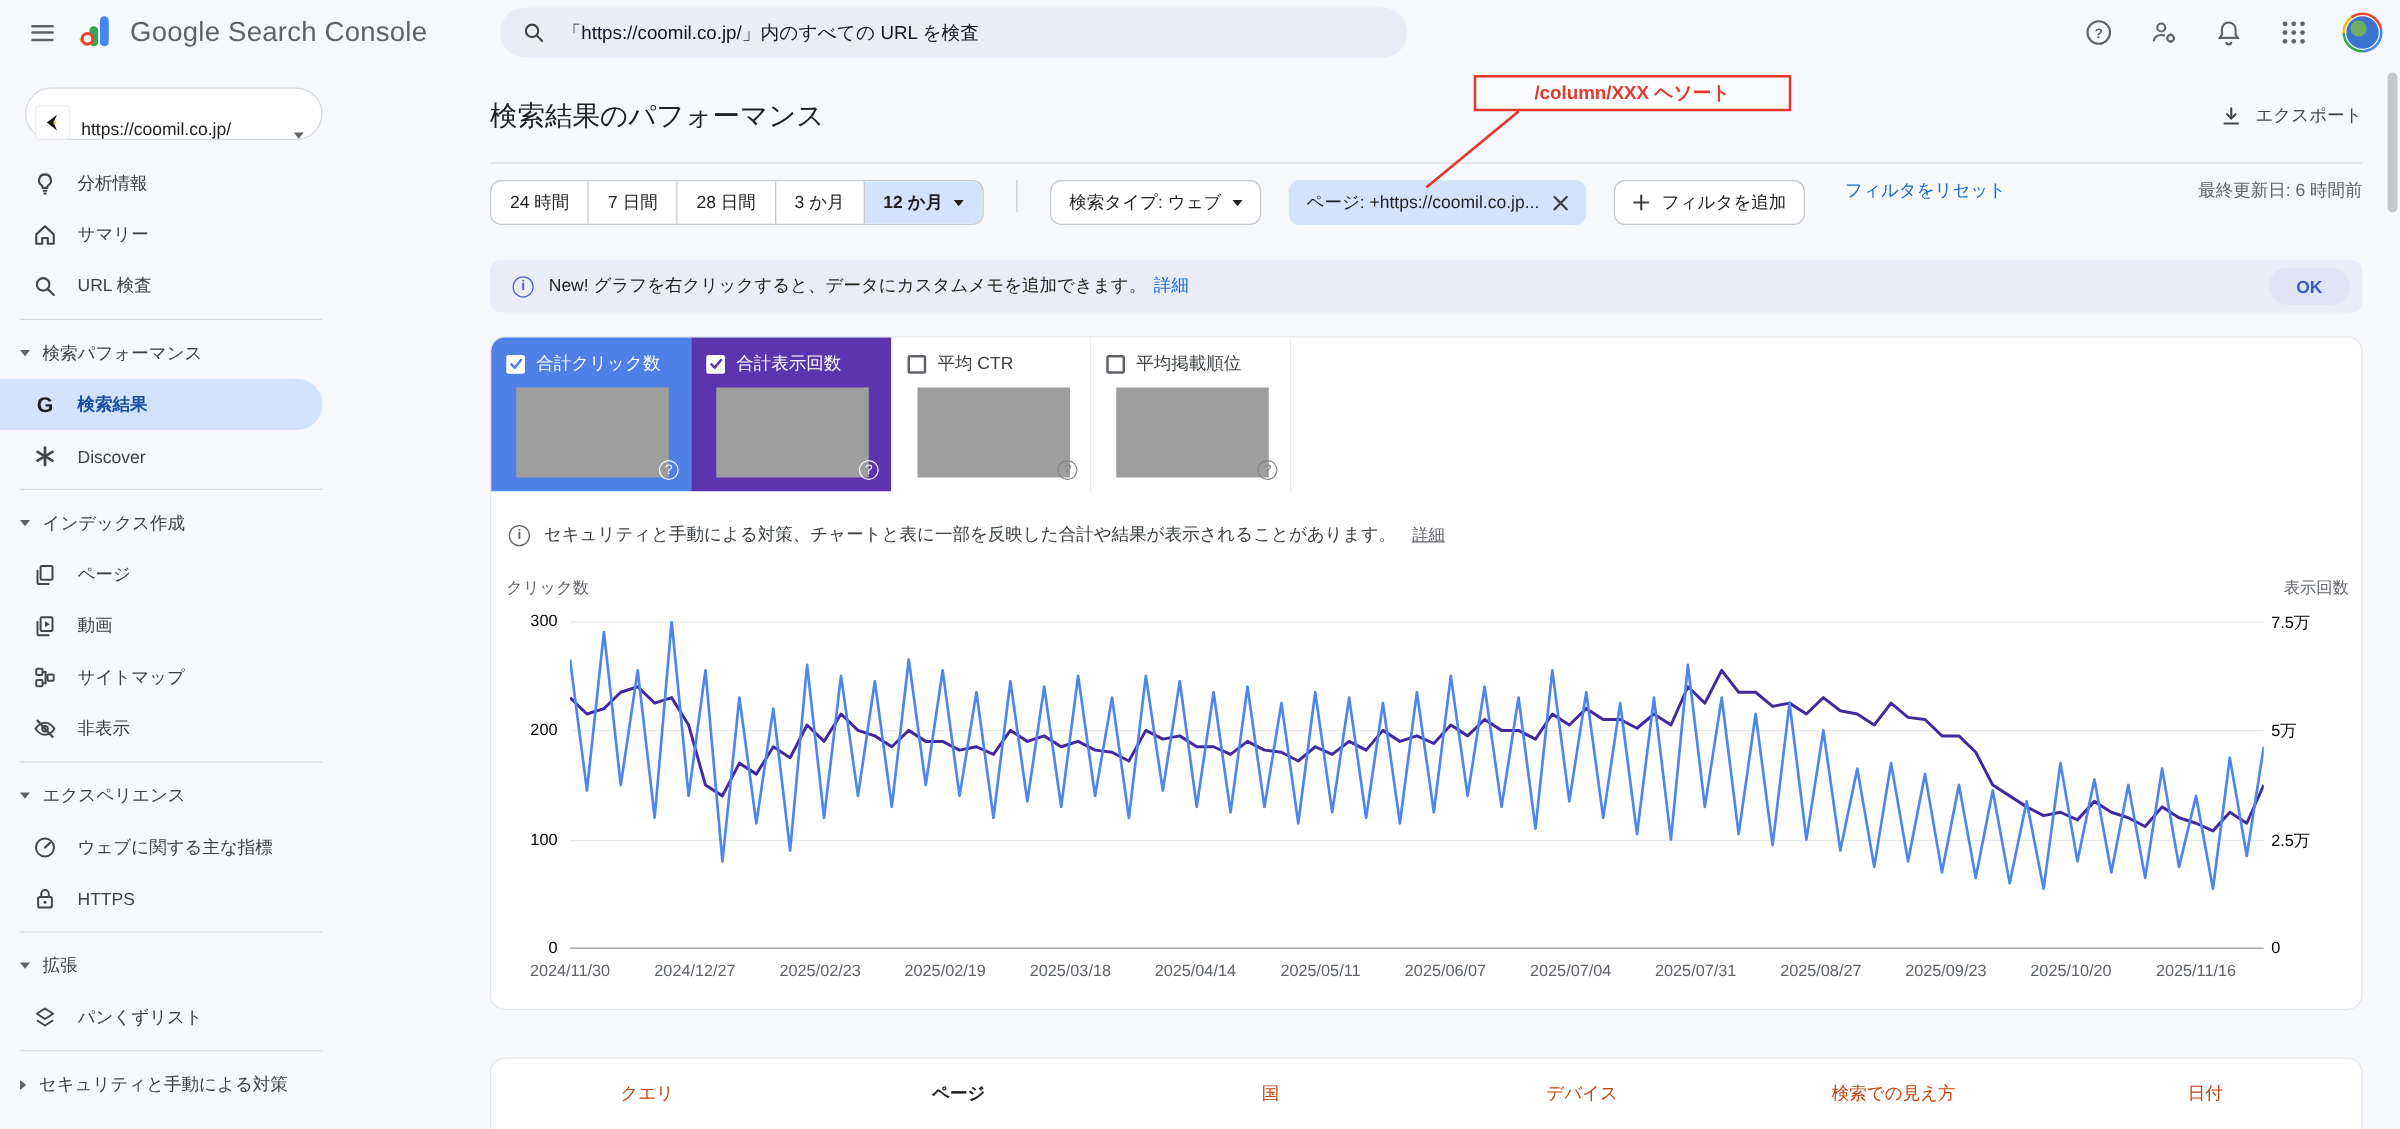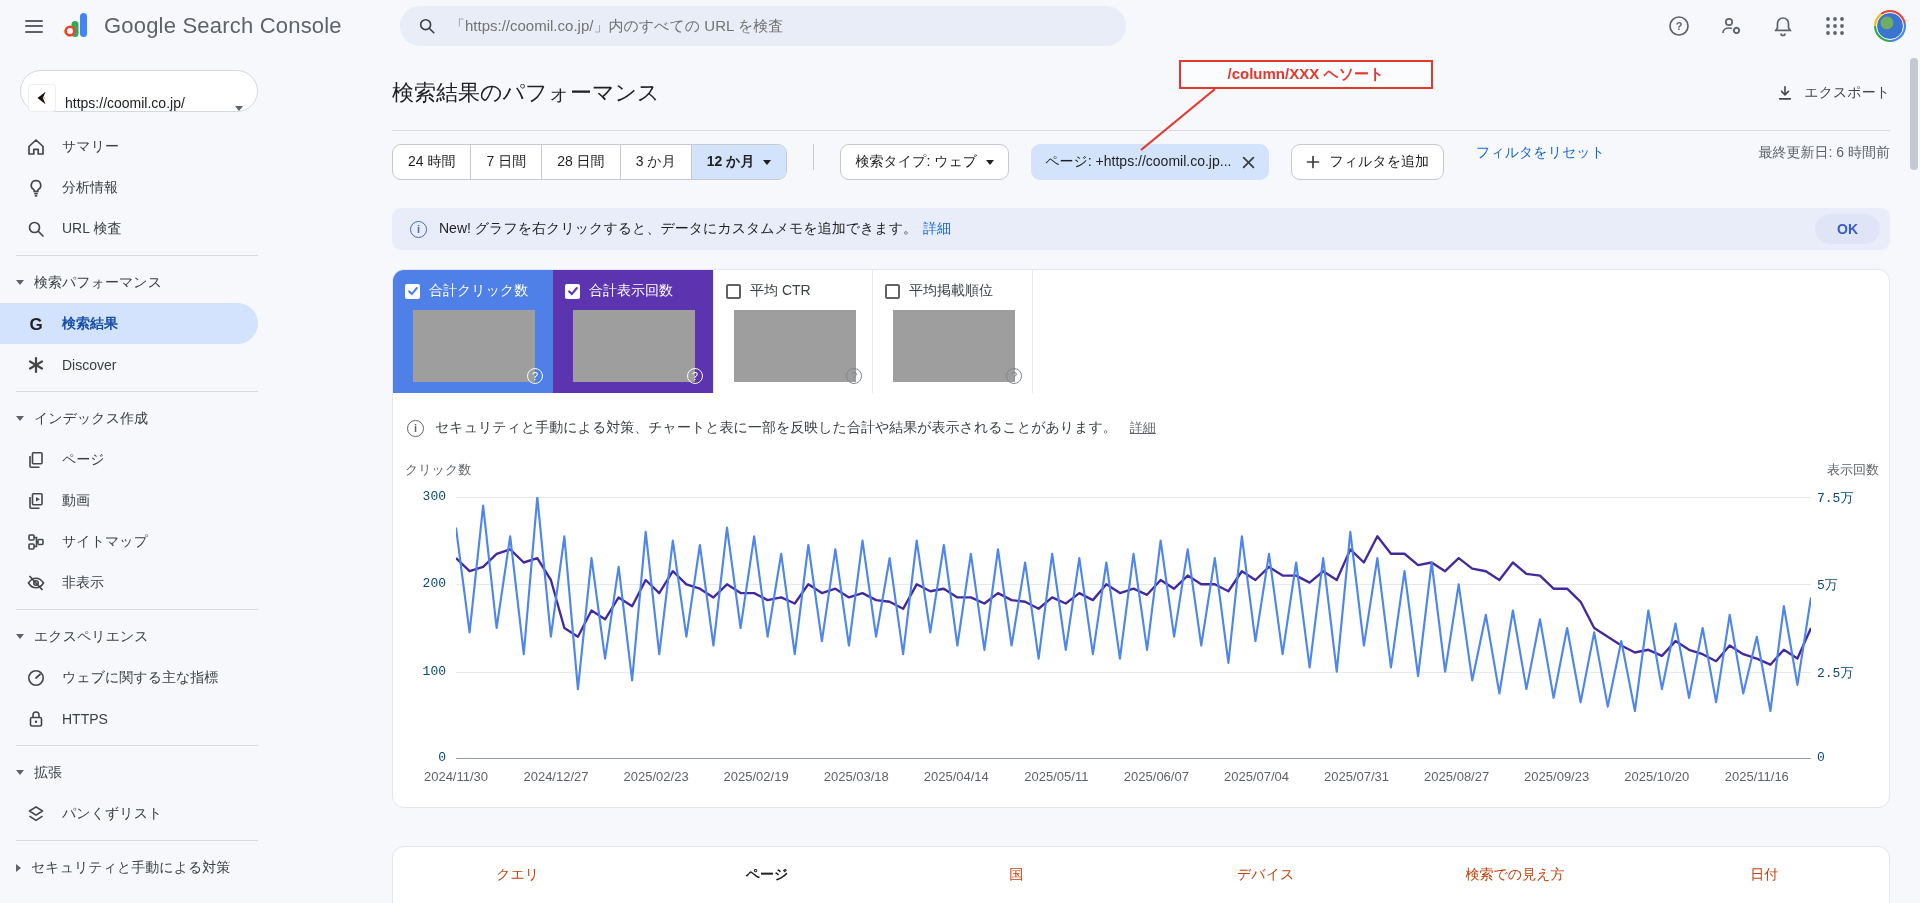--- a/index.html
+++ b/index.html
@@ -8,21 +8,21 @@
 
   
   .header { position:absolute; top:0; left:0; right:0; height:52px; display:flex; align-items:center; background:#f6f8fc; z-index:5; }
   .hamburger { width:40px; height:40px; margin-left:14px; border-radius:50%; display:flex; align-items:center; justify-content:center; cursor:pointer; }
   .hamburger div { width:18px; }
   .hamburger div span { display:block; height:2px; background:#5f6368; margin:3.5px 0; border-radius:1px; }
   .logo-wrap { display:flex; align-items:center; margin-left:8px; }
   .logo-title { font-size:22px; color:#5f6368; margin-left:10px; letter-spacing:.2px; }
   .searchbar { position:absolute; left:400px; top:6px; width:726px; height:40px; background:#e8edf7; border-radius:20px; display:flex; align-items:center; padding:0 18px; }
   .searchbar svg { flex:none; }
-  .search-ph { margin-left:14px; font-size:15px; color:#737373; white-space:nowrap; }
+  .search-ph { margin-left:14px; font-size:15px; color:#0f172a; white-space:nowrap; }
   .hdr-icons { position:absolute; right:14px; top:0; height:52px; display:flex; align-items:center; gap:26px; }
   .hicon { width:26px; height:26px; display:flex; align-items:center; justify-content:center; cursor:pointer; color:#5f6368; }
   .avatar { width:32px; height:32px; border-radius:50%; padding:2px; background:conic-gradient(#ea4335 0 22%, #4285f4 22% 50%, #34a853 50% 75%, #fbbc04 75% 90%, #ea4335 90% 100%); cursor:pointer; }
   .avatar .globe { width:100%; height:100%; border-radius:50%; background:radial-gradient(circle at 38% 38%, #6fae62 0 26%, #3a74cf 30% 70%, #1f4d9e 100%); border:1px solid #fff; }
 
   
   .sidebar { position:absolute; top:52px; left:0; bottom:0; width:272px; background:#f6f8fc; z-index:4; }
   .prop-pill { margin:18px 14px 14px 20px; height:42px; border:1px solid #d5d9e1; border-radius:21px; background:#fff; display:flex; align-items:flex-end; padding:0 14px 0 8px; cursor:pointer; }
   .prop-fav { width:26px; height:26px; background:#fff; border-radius:3px; box-shadow:0 0 0 1px #eceef1; display:flex; align-items:center; justify-content:center; }
   .prop-url { margin-left:10px; font-size:14px; color:#202124; flex:1; }
@@ -94,21 +94,21 @@
 
   .notice { margin:26px 0 0 14px; display:flex; align-items:center; gap:11px; }
   .notice-text { font-size:14px; color:#3c4043; }
   .notice-link { font-size:13px; color:#5f6368; text-decoration:underline; cursor:pointer; margin-left:2px; }
 
   .chart { position:relative; margin-top:24px; }
   .axis-titles { display:flex; justify-content:space-between; font-size:13px; color:#5f6368; padding:0 10px 0 12px; height:18px; }
   .plot { margin:18px 78px 0 63px; height:262px; position:relative; }
   .grid { position:absolute; left:0; right:0; height:1px; background:#e7e9ec; }
   .grid.zero { background:#959ba3; }
-  .ytick { position:absolute; font-size:13px; color:#0c4a6e;font-family:Liberation Mono, monospace; }
+  .ytick { position:absolute; font-size:13px; color:#000000; }
   .ytick.l { left:-60px; width:50px; text-align:right; }
   .ytick.r { right:-72px; width:66px; text-align:left; }
   .plot svg { position:absolute; inset:0; width:100%; height:100%; }
   .xlabels { margin:10px 78px 0 63px; position:relative; height:16px; }
   .xl { position:absolute; transform:translateX(-50%); font-size:13px; color:#5f6368; white-space:nowrap; }
 
   
   .tabs-panel { margin-top:38px; background:#fff; border:1px solid #e3e6ea; border-radius:12px 12px 0 0; height:70px; }
   .tabs { display:flex; height:56px; }
   .tab { flex:1; display:flex; align-items:center; justify-content:center; font-size:14px; color:#c2410c; cursor:pointer; position:relative; }
@@ -194,31 +194,31 @@
           <polygon points="14,3 5,10 14,17 11,10" fill="#111"></polygon>
           <polygon points="11,8.2 14,10 11,11.8" fill="#d9c457"></polygon>
         </svg>
     </span>
     <span class="prop-url">https://coomil.co.jp/</span>
     <span class="caret-d"></span>
   </div>
   <div class="nav">
     <div class="nav-item">
       <svg class="ic" width="20" height="20" viewBox="0 0 20 20" fill="none" stroke="#444746" stroke-width="1.7">
-          <path d="M3 9.5 10 3l7 6.5V17h-4.8v-4.6H7.8V17H3Z" stroke-linejoin="round"></path>
-        </svg>
-      <span class="nlabel">サマリー</span>
-    </div>
-    <div class="nav-item">
-      <svg class="ic" width="20" height="20" viewBox="0 0 20 20" fill="none" stroke="#444746" stroke-width="1.7">
           <path d="M10 2.5a4.8 4.8 0 0 1 2.6 8.8c-.6.4-.8.9-.8 1.4v.6H8.2v-.6c0-.5-.2-1-.8-1.4A4.8 4.8 0 0 1 10 2.5Z"></path>
           <line x1="8.2" y1="15.6" x2="11.8" y2="15.6"></line>
           <line x1="8.8" y1="17.8" x2="11.2" y2="17.8"></line>
         </svg>
       <span class="nlabel">分析情報</span>
+    </div>
+    <div class="nav-item">
+      <svg class="ic" width="20" height="20" viewBox="0 0 20 20" fill="none" stroke="#444746" stroke-width="1.7">
+          <path d="M3 9.5 10 3l7 6.5V17h-4.8v-4.6H7.8V17H3Z" stroke-linejoin="round"></path>
+        </svg>
+      <span class="nlabel">サマリー</span>
     </div>
     <div class="nav-item">
       <svg class="ic" width="20" height="20" viewBox="0 0 20 20" fill="none" stroke="#444746" stroke-width="1.7">
           <circle cx="8.5" cy="8.5" r="5"></circle>
           <line x1="12.5" y1="12.5" x2="17" y2="17" stroke-linecap="round"></line>
         </svg>
       <span class="nlabel">URL 検査</span>
     </div>
     <div class="sb-div"></div>
     <div class="nav-section">

